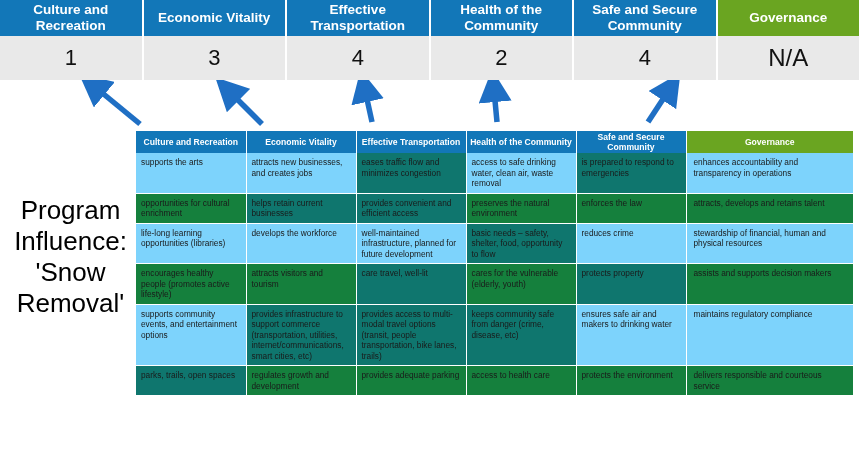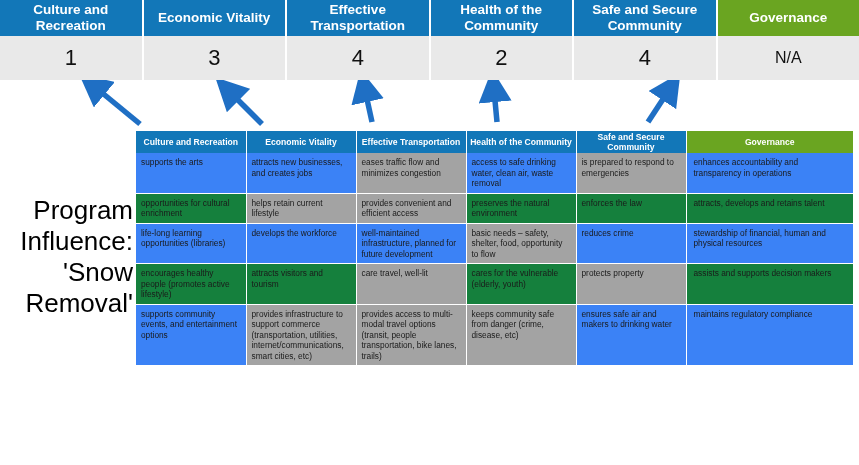--- a/index.html
+++ b/index.html
@@ -58,42 +58,42 @@
     display: flex;
     align-items: center;
     justify-content: center;
     font-size: 22px;
     color: #111111;
     border-right: 2px solid #ffffff;
     box-sizing: border-box;
   }
   .top-score-cell:last-child {
     border-right: none;
-    font-size: 16px;
+    font-size: 24px;
   }
 
   
   #arrow-layer {
     position: absolute;
     left: 0;
     top: 80px;
     width: 859px;
     height: 52px;
   }
 
   
   #program-influence-label {
     position: absolute;
     left: 8px;
     top: 195px;
     width: 125px;
     font-size: 26px;
     line-height: 31px;
     color: #000000;
-    text-align: right;
+    text-align: center;
   }
 
   
   #matrix-wrap {
     position: absolute;
     left: 136px;
     top: 131px;
     width: 717px;
   }
   table#matrix {
@@ -126,25 +126,25 @@
     border-right: none;
   }
   table#matrix td {
     font-size: 8.3px;
     line-height: 10.5px;
     color: #1a1a1a;
     vertical-align: top;
     padding: 4px 5px 4px 5px;
     border-right: 1px solid #ffffff;
     border-bottom: 1px solid #ffffff;
-    background: #3b82f6;
+    background: #7dd3fc;
     box-sizing: border-box;
   }
   table#matrix td.alt { background: #15803d; }
-  table#matrix td.hl { background: #a3a3a3; }
+  table#matrix td.hl { background: #0f766e; }
   table#matrix td.empty { background: #ffffff; }
   table#matrix tr td:last-child { border-right: none; padding-left: 7px; }
 </style>
 </head>
 <body>
 
 <div id="top-strip">
   <div id="top-header-row">
     <div class="top-header-cell">Culture and Recreation</div>
     <div class="top-header-cell">Economic Vitality</div>
@@ -206,21 +206,21 @@
         <tr>
           <td>supports the arts</td>
           <td>attracts new businesses, and creates jobs</td>
           <td class="hl">eases traffic flow and minimizes congestion</td>
           <td>access to safe drinking water, clean air, waste removal</td>
           <td class="hl">is prepared to respond to emergencies</td>
           <td>enhances accountability and transparency in operations</td>
         </tr>
         <tr>
           <td class="alt">opportunities for cultural enrichment</td>
-          <td class="hl">helps retain current lifestyle</td>
+          <td class="hl">helps retain current businesses</td>
           <td class="hl">provides convenient and efficient access</td>
           <td class="alt">preserves the natural environment</td>
           <td class="alt">enforces the law</td>
           <td class="alt">attracts, develops and retains talent</td>
         </tr>
         <tr>
           <td>life-long learning opportunities (libraries)</td>
           <td>develops the workforce</td>
           <td>well-maintained infrastructure, planned for future development</td>
           <td class="hl">basic needs – safety, shelter, food, opportunity to flow</td>
@@ -236,15 +236,23 @@
           <td class="alt">assists and supports decision makers</td>
         </tr>
         <tr>
           <td>supports community events, and entertainment options</td>
           <td class="hl">provides infrastructure to support commerce (transportation, utilities, internet/communications, smart cities, etc)</td>
           <td class="hl">provides access to multi-modal travel options (transit, people transportation, bike lanes, trails)</td>
           <td class="hl">keeps community safe from danger (crime, disease, etc)</td>
           <td>ensures safe air and makers to drinking water</td>
           <td>maintains regulatory compliance</td>
         </tr>
+        <tr>
+          <td class="hl">parks, trails, open spaces</td>
+          <td class="alt">regulates growth and development</td>
+          <td class="alt">provides adequate parking</td>
+          <td class="alt">access to health care</td>
+          <td class="alt">protects the environment</td>
+          <td class="alt">delivers responsible and courteous service</td>
+        </tr>
       </tbody>
   </table>
 </div>
 
 </body></html>

